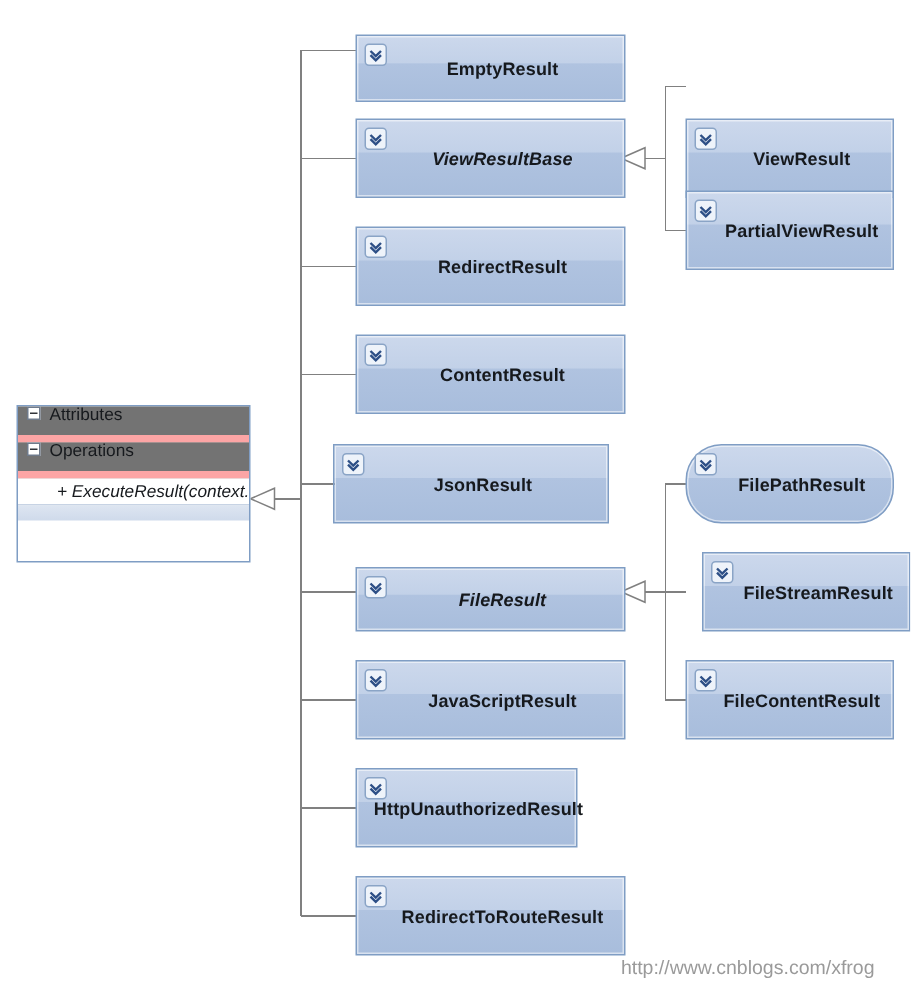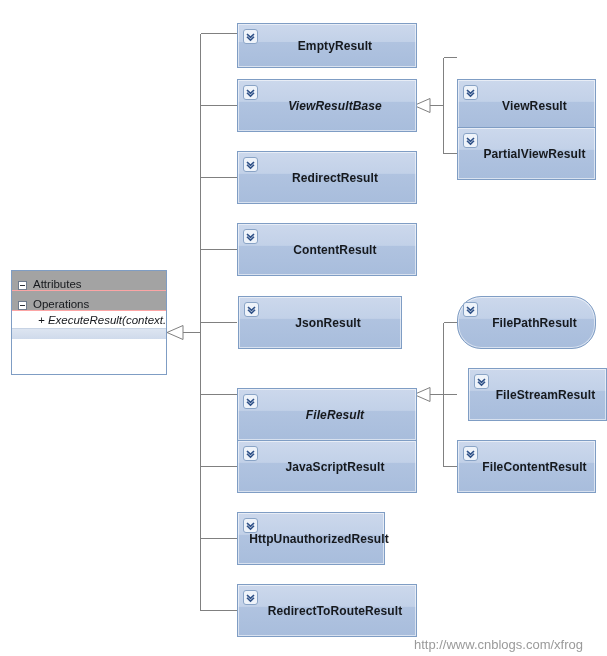--- a/index.html
+++ b/index.html
@@ -99,24 +99,24 @@
     left: 5px; top: 5px;
     width: 16px; height: 16px;
     box-sizing: border-box;
     border: 1px solid #8aa4c6;
     border-radius: 3px;
     background: #eef3fa;
   }
   .uml-class .section {
     position: relative;
     height: 19px;
-    border-bottom: 1px solid #fca5a5;
-    background: #a3a3a3;
+    border-bottom: 5px solid #fca5a5;
+    background: #737373;
     display: flex;
-    align-items: flex-end;
+    align-items: flex-start;
   }
   .uml-class .section .exp {
     width: 9px; height: 9px;
     margin-left: 6px;
     margin-right: 6px;
     box-sizing: border-box;
     border: 1px solid #6f7b8c;
     background: #ffffff;
     position: relative;
     flex: 0 0 auto;
@@ -250,31 +250,31 @@
   <div class="uml-box" style="left:237px; top:223px; width:180px; height:53px;padding-left:20px;">
     <span class="chev-icon">
       <svg width="13" height="13" viewBox="0 0 13 13">
         <path d="M3 4 L6.5 7.4 L10 4" fill="none" stroke="#2d4f86" stroke-width="1.6"></path>
         <path d="M3 6.8 L6.5 10.2 L10 6.8" fill="none" stroke="#2d4f86" stroke-width="1.6"></path>
       </svg>
     </span>
     <span class="title">ContentResult</span>
   </div>
 
-  <div class="uml-box" style="left:238px; top:296px; width:164px; height:53px;">
+  <div class="uml-box" style="left:222px; top:296px; width:184px; height:53px;">
     <span class="chev-icon">
       <svg width="13" height="13" viewBox="0 0 13 13">
         <path d="M3 4 L6.5 7.4 L10 4" fill="none" stroke="#2d4f86" stroke-width="1.6"></path>
         <path d="M3 6.8 L6.5 10.2 L10 6.8" fill="none" stroke="#2d4f86" stroke-width="1.6"></path>
       </svg>
     </span>
     <span class="title">JsonResult</span>
   </div>
 
-  <div class="uml-box abstract" style="left:237px; top:388px; width:180px; height:53px;">
+  <div class="uml-box abstract" style="left:237px; top:378px; width:180px; height:43px;">
     <span class="chev-icon">
       <svg width="13" height="13" viewBox="0 0 13 13">
         <path d="M3 4 L6.5 7.4 L10 4" fill="none" stroke="#2d4f86" stroke-width="1.6"></path>
         <path d="M3 6.8 L6.5 10.2 L10 6.8" fill="none" stroke="#2d4f86" stroke-width="1.6"></path>
       </svg>
     </span>
     <span class="title">FileResult</span>
   </div>
 
   <div class="uml-box" style="left:237px; top:440px; width:180px; height:53px;padding-left:35px;">

